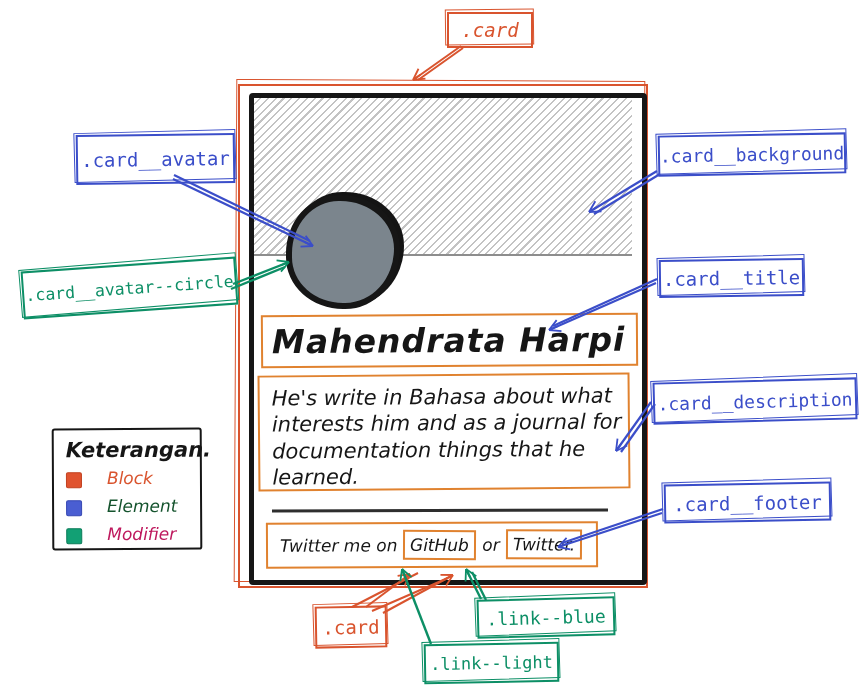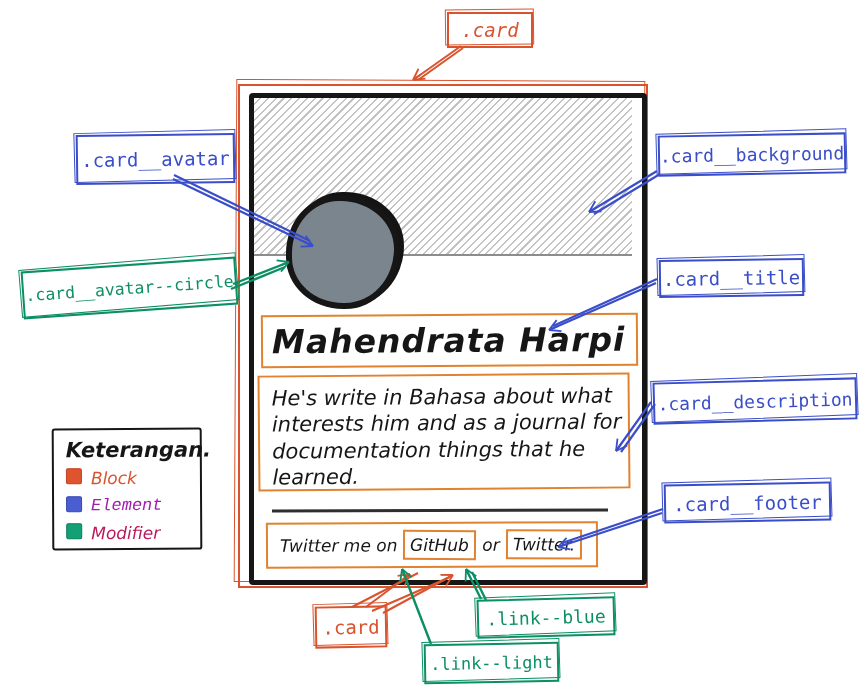--- a/index.html
+++ b/index.html
@@ -80,28 +80,28 @@
   
   .legend{
     position:absolute;left:52px;top:428px;width:150px;height:122px;
     border:2.5px solid #161616;border-radius:3px;background:#fff;z-index:4;
     transform:rotate(-0.3deg);padding:8px 0 0 12px;box-sizing:border-box;
   }
   .legend-title{
     font-size:21px;font-style:italic;font-weight:600;color:#161616;
     margin-bottom:6px;
   }
-  .legend-row{display:flex;align-items:flex-start;gap:9px;margin-bottom:8px;}
+  .legend-row{display:flex;align-items:flex-end;gap:25px;margin-bottom:8px;}
   .sq{width:14px;height:14px;display:inline-block;border-radius:2px;}
   .sq-block{background:#e0532f;border:1px solid #c1401f;}
   .sq-el{background:#4a5ed2;border:1px solid #3647b3;}
   .sq-mod{background:#12a074;border:1px solid #0b7c58;}
   .legend-label{font-size:17px;font-style:italic;}
   .l-block{color:#d9542e;}
-  .l-el{color:#a21caf;font-family:Liberation Mono, monospace;}
+  .l-el{color:#14532d;}
   .l-mod{color:#be185d;}
   
   .arrows{position:absolute;inset:0;z-index:5;pointer-events:none;}
 </style>
 </head>
 <body>
 
 <div class="stage">
 
   <div class="card-outline"></div>

